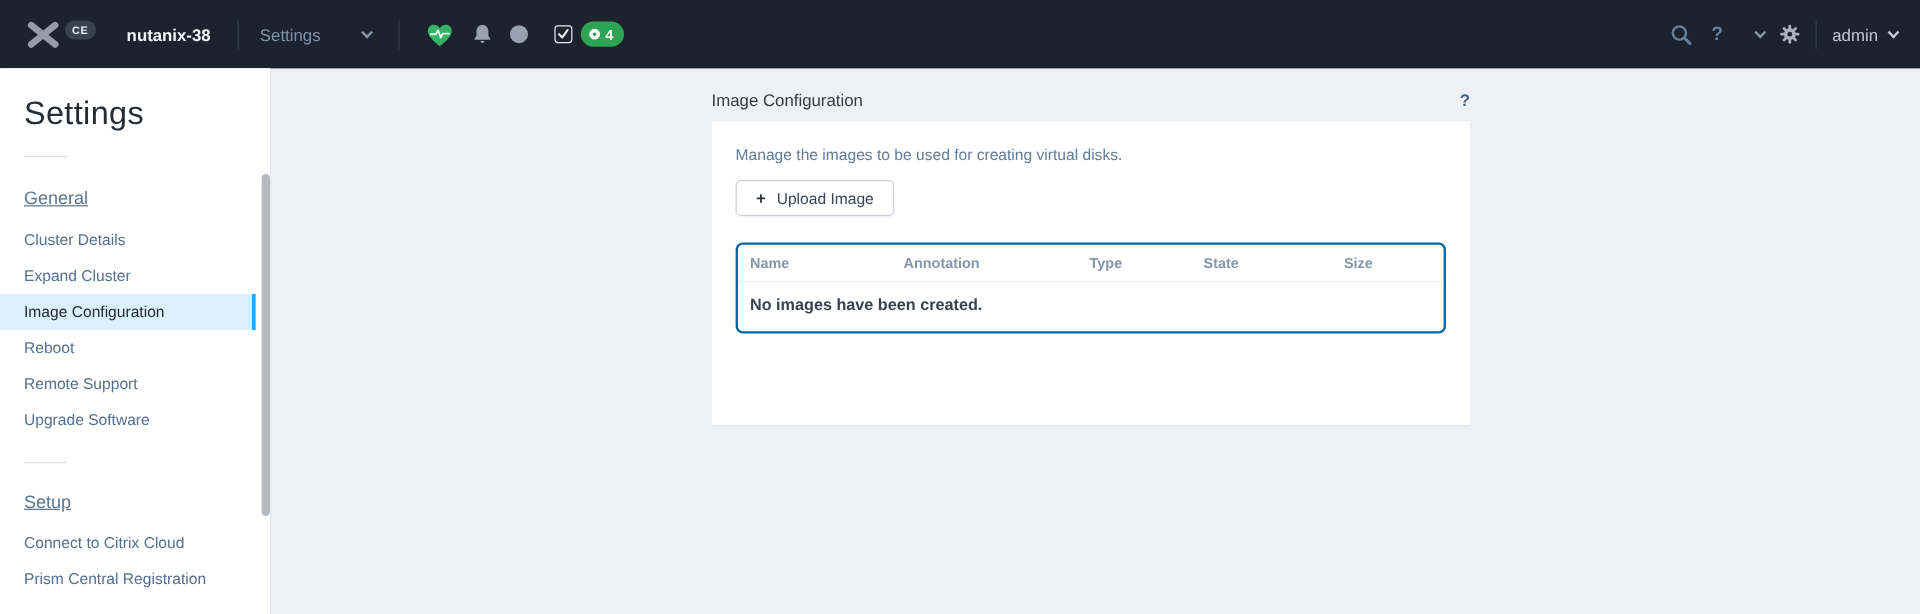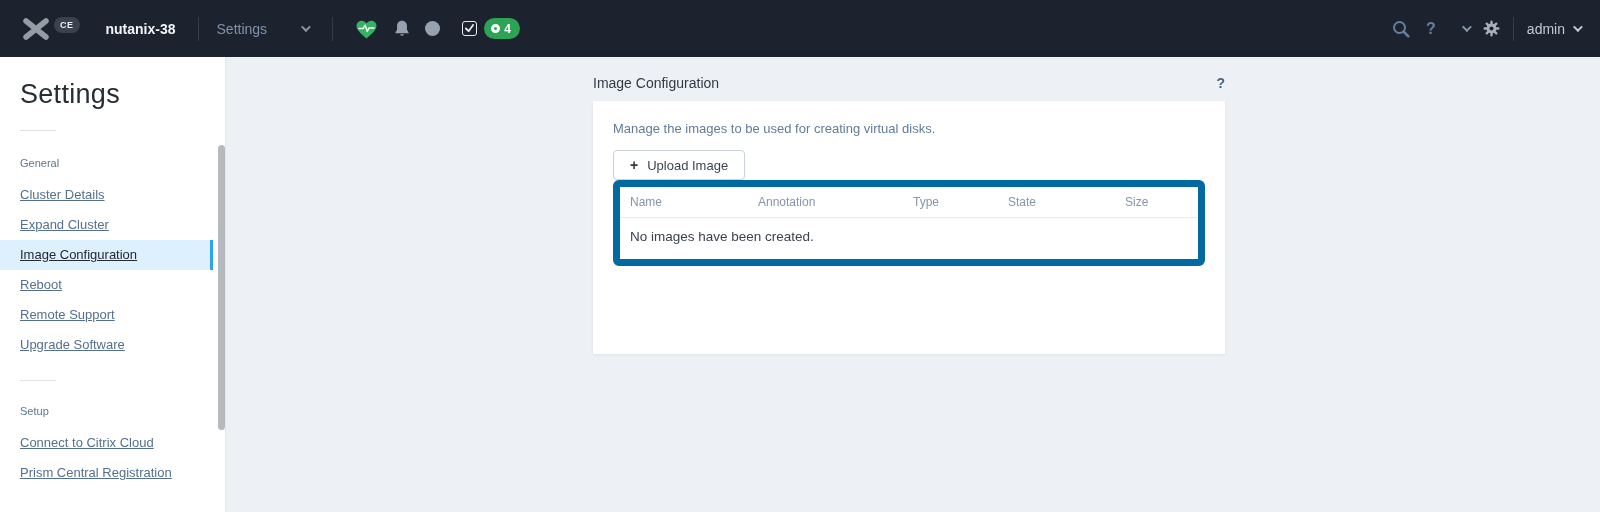--- a/index.html
+++ b/index.html
@@ -32,44 +32,44 @@
   .help-glyph { color:#64809f; font-size:16px; font-weight:bold; cursor:pointer; }
   .user-menu { display:flex; align-items:center; gap:8px; cursor:pointer; }
   .user-label { color:#c3c9d2; font-size:14px; }
   .user-menu .chev, .mini-chev { border-color:#8695a8; }
 
   
   .sidebar { position:absolute; top:57px; left:0; bottom:0; width:225px; background:#fff;
              box-shadow:1px 0 0 #e3e6ea; }
   .sb-title { font-size:27px; font-weight:300; color:#272d34; margin:22px 0 0 20px; letter-spacing:.3px; }
   .sb-divider { width:36px; height:1px; background:#dde1e6; margin:20px 0 0 20px; }
-  .sb-section-label { font-size:11px; color:#5c7690; margin:26px 0 0 20px; }
+  .sb-section-label { font-size:15px; color:#5c7690; margin:26px 0 0 20px;text-decoration:underline; }
   .sb-nav { list-style:none; margin-top:11px; margin-right:12px; }
   .sb-item { height:30px; line-height:30px; font-size:13px; color:#54708e;
-             padding-left:20px; cursor:pointer; white-space:nowrap;text-decoration:underline; }
+             padding-left:20px; cursor:pointer; white-space:nowrap; }
   .sb-item.selected { background:#dcf0fd; color:#242a31; border-right:3px solid #2aa4f4; }
   .sb-scroll-thumb { position:absolute; right:0; top:88px; width:7px; height:285px;
                      background:#b6babf; border-radius:4px; cursor:pointer; }
 
   
   .content { position:absolute; left:593px; top:57px; width:632px; }
   .content-header { display:flex; justify-content:space-between; align-items:center;
                     margin-top:18px; }
   .page-title { font-size:14px; color:#333a43; }
   .page-help { font-size:14px; font-weight:bold; color:#44627f; cursor:pointer; }
   .panel { margin-top:10px; background:#fff; height:253px; padding:20px;
            box-shadow:0 1px 3px rgba(31,45,61,.07); }
   .panel-desc { font-size:13px; color:#617c99; }
   .upload-btn { margin-top:14px; display:inline-flex; align-items:center; gap:9px;
                 height:30px; padding:0 16px; background:#fff; border:1px solid #ccd2da;
                 border-radius:4px; font-size:13px; color:#3c4550; cursor:pointer;
                 box-shadow:0 1px 1px rgba(0,0,0,.04); }
   .upload-plus { font-size:14px; font-weight:bold; color:#2f363e; }
-  .img-table { border:7px solid #0369a1; border-radius:6px;
-               overflow:hidden; background:#fff; }
+  .img-table { margin-top:22px; border:2px solid #0369a1; border-radius:6px;
+               overflow:hidden; background:#fff;font-weight:bold; }
   .thead { display:grid; grid-template-columns:128px 155px 95px 117px 1fr;
            padding:8px 10px; border-bottom:1px solid #e7ecf2; }
   .th { font-size:12px; color:#8496ab; cursor:pointer; }
   .empty-row { padding:11px 10px 15px; font-size:13.5px; color:#3a424c; }
 </style>
 </head>
 <body>
 
 <div class="topbar">
   <div class="tb-left">

